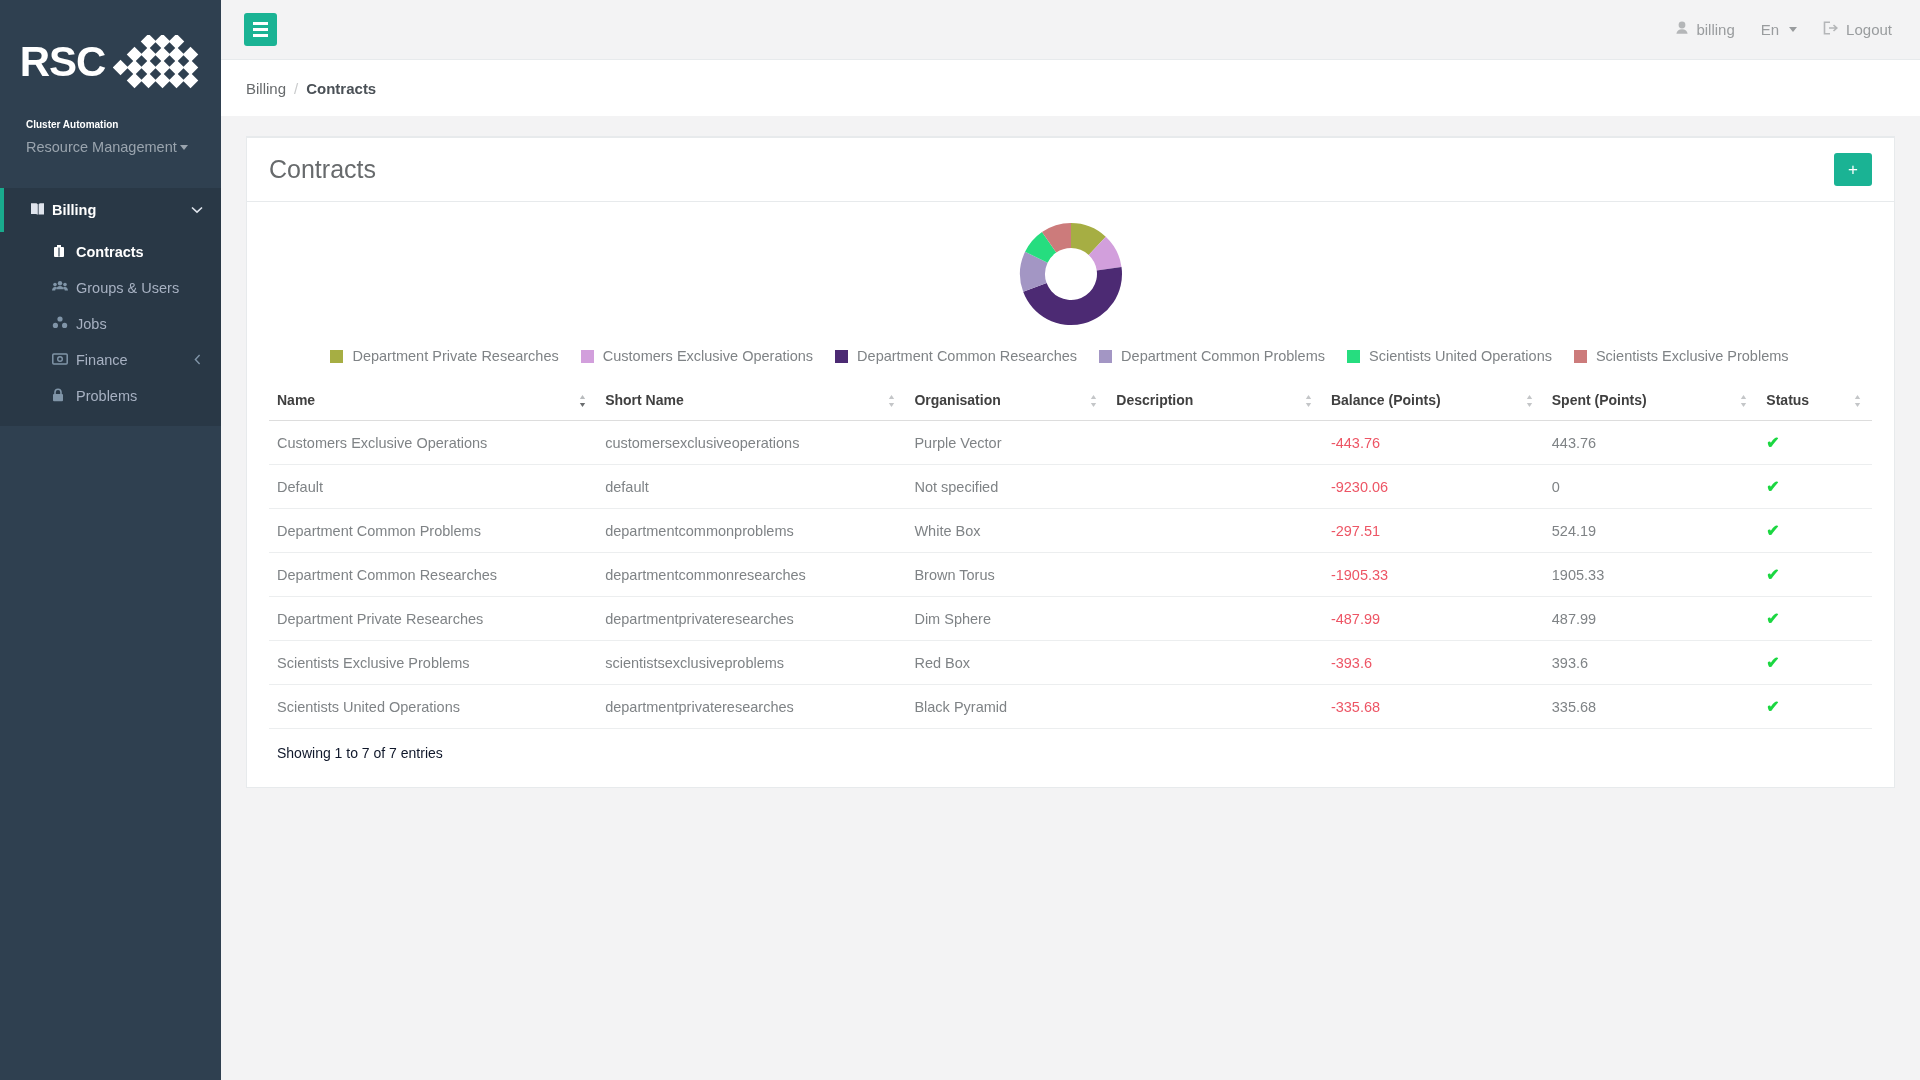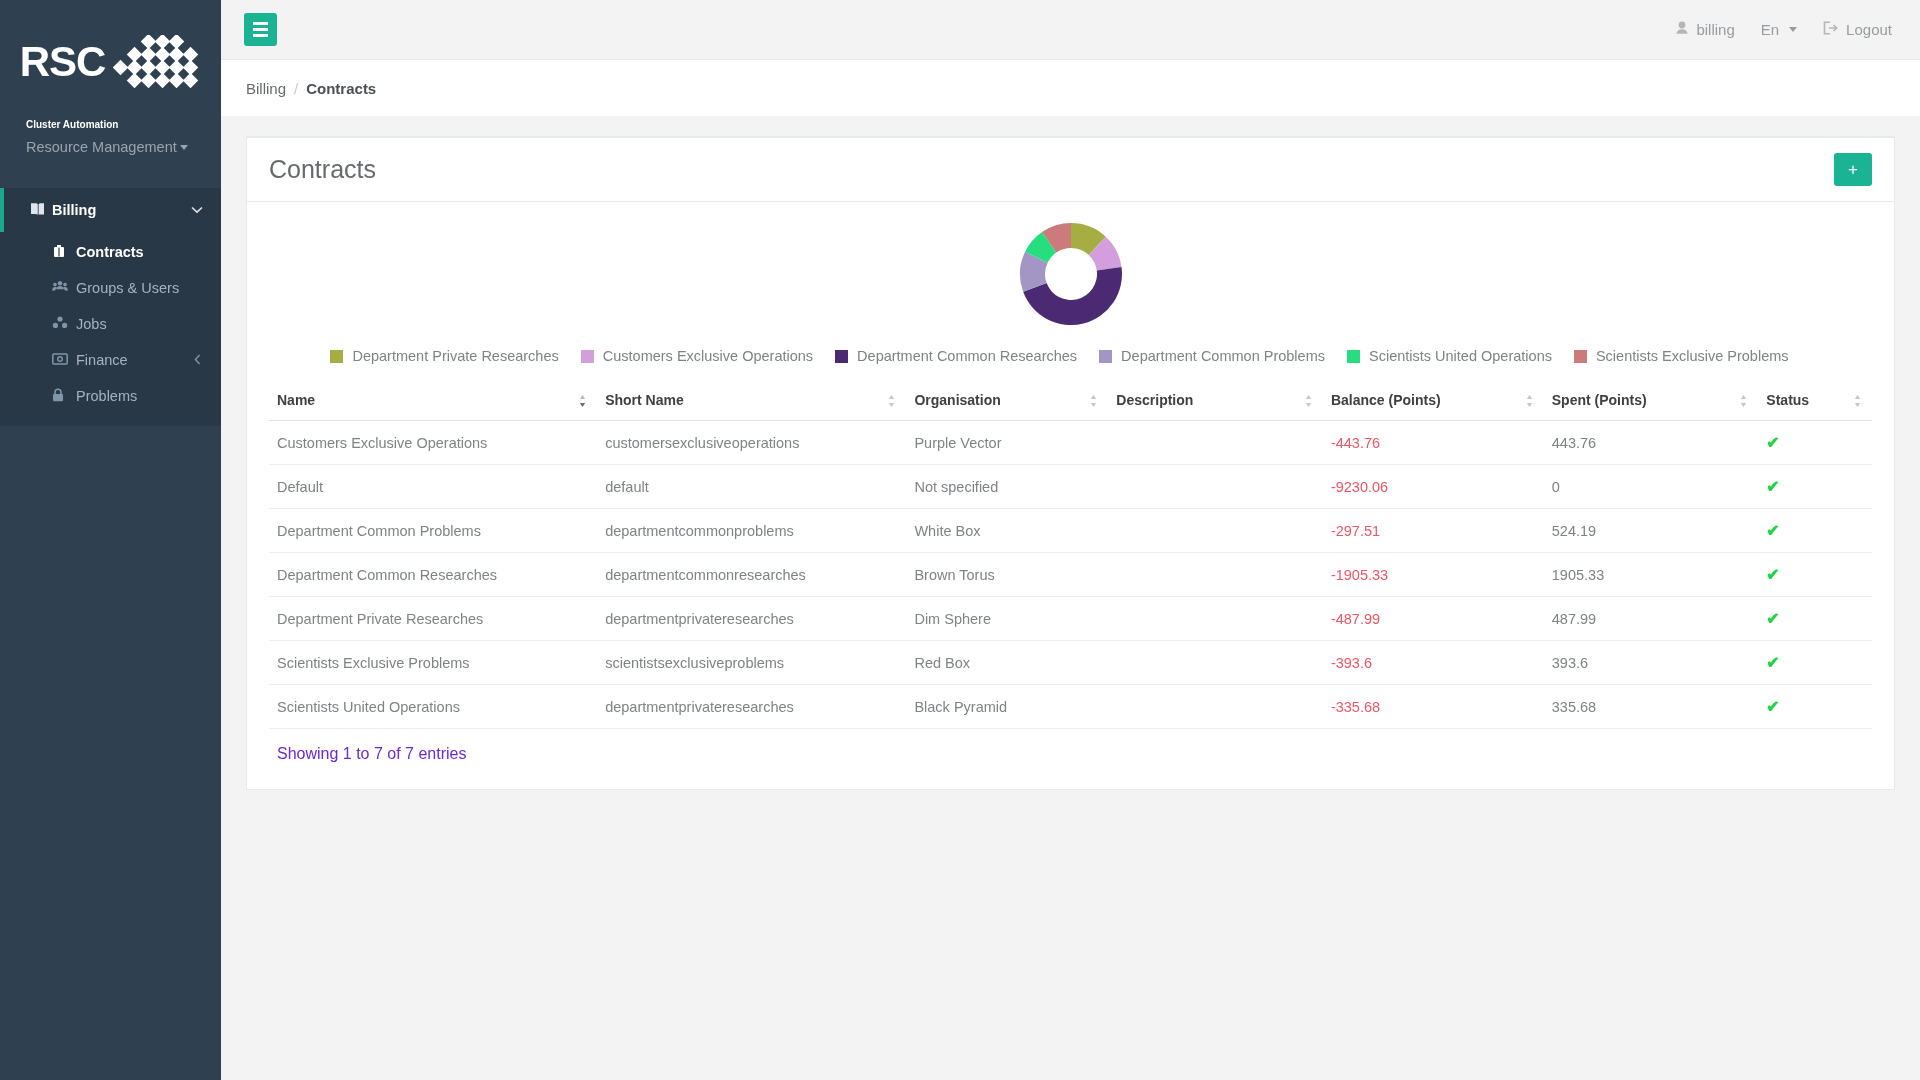--- a/index.html
+++ b/index.html
@@ -143,21 +143,21 @@
   }
   tbody td {
     font-size: 14.5px; color: #7f8386; padding: 12px 8px;
     border-bottom: 1px solid #eceeef; white-space: nowrap;
   }
   tbody tr:last-child td { border-bottom: 1px solid #eceeef; }
   td.neg { color: #ed5565; }
   td.status { text-align: left; }
   .check { color: #1bd741; font-size: 16px; font-weight: bold; }
   .table-footer {
-    font-size: 16px; color: #6d28d9; padding: 16px 8px 4px 8px;
+    font-size: 14px; color: #0f172a; padding: 16px 8px 4px 8px;
   }
   .col-name { width: 260px; }
   .col-short { width: 245px; }
   .col-org { width: 160px; }
   .col-desc { width: 170px; }
   .col-bal { width: 175px; }
   .col-spent { width: 170px; }
   .col-status { width: 90px; }
 </style>
 </head>

